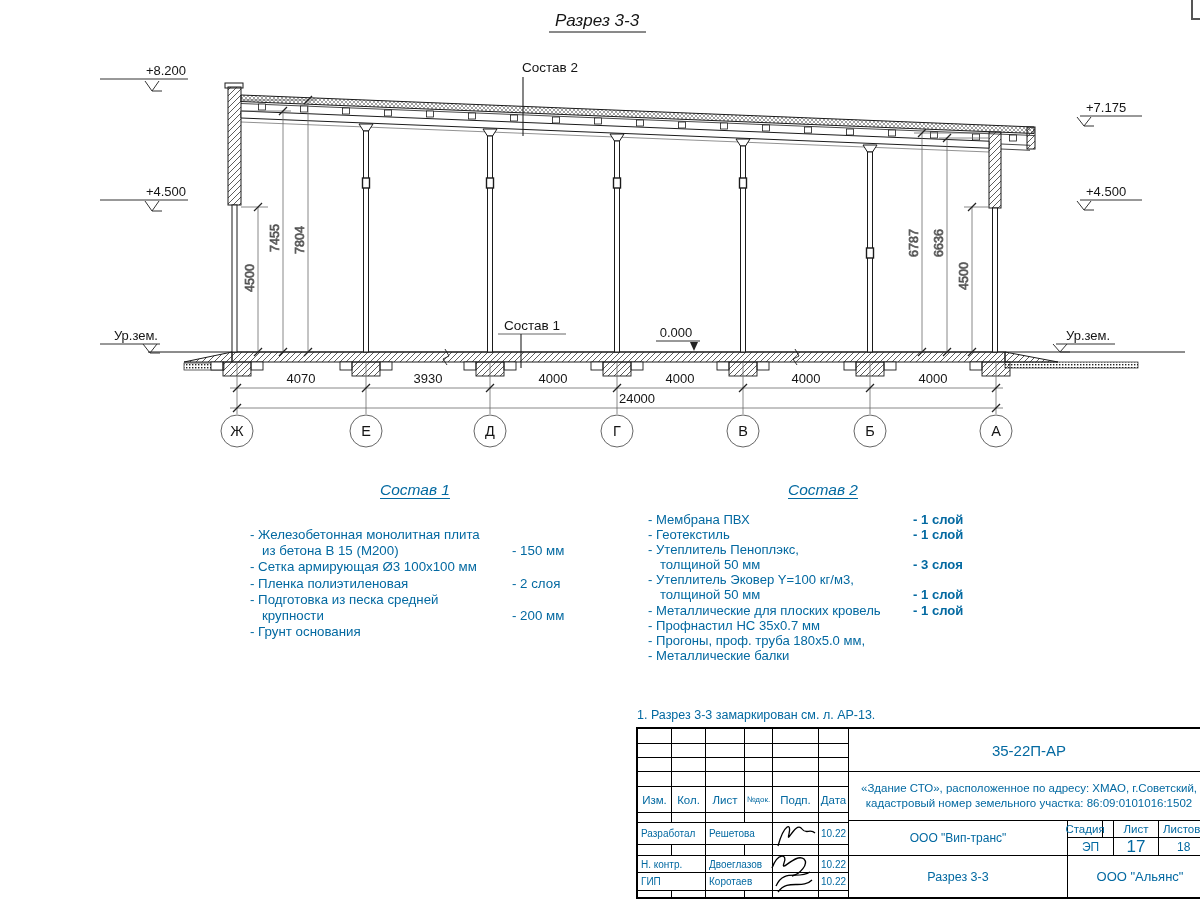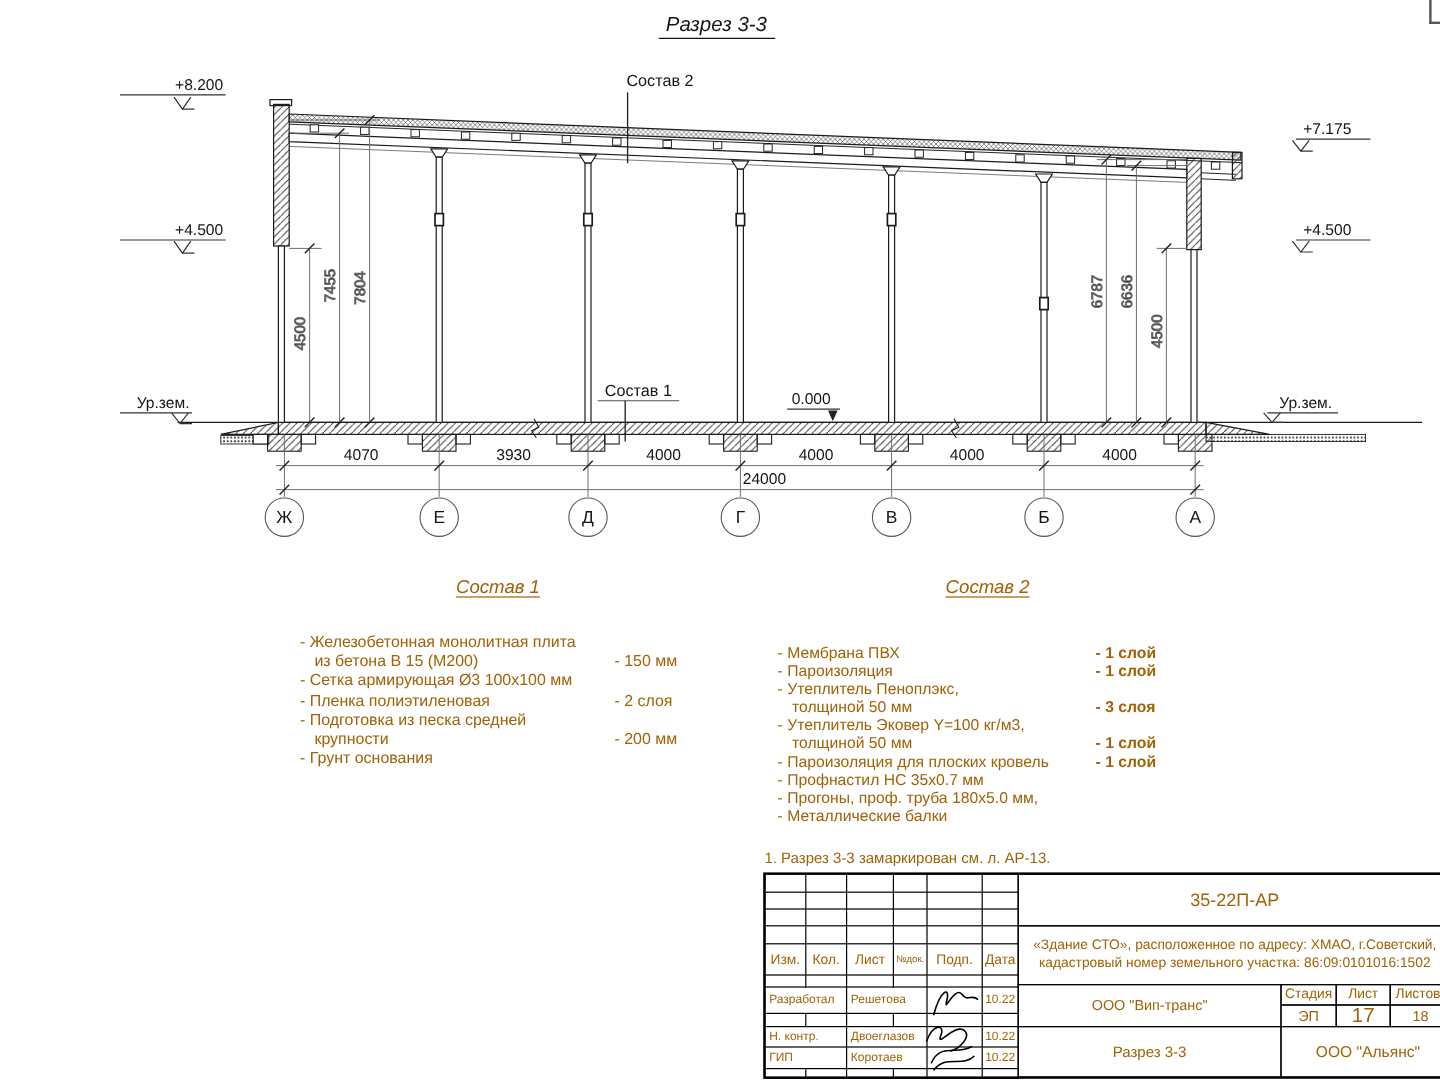--- a/index.html
+++ b/index.html
@@ -1,17 +1,17 @@
 <!DOCTYPE html>
 <html><head>
 <meta charset="utf-8">
 <style>
   html,body{margin:0;padding:0;background:#fff;}
   #page{position:relative;width:1200px;height:900px;background:#fff;overflow:hidden;
-        font-family:"Liberation Sans",sans-serif;color:#a16207;}
+        font-family:"Liberation Sans",sans-serif;color:#0369a1;}
   svg text{fill:#151515;}
   .abs{position:absolute;}
   
   .mlist{position:absolute;}
   .mhead{font-style:italic;font-size:15.5px;text-align:center;text-decoration:underline;
          text-underline-offset:3px;}
   .mrows{margin-top:28px;}
   .mrow{display:flex;font-size:13.3px;line-height:16.2px;}
   .s2 .mrow{line-height:15.1px;font-size:13.1px;}
   .mtext{flex:1;}
@@ -338,47 +338,47 @@
         </div>
       <div class="mrow">
           <span class="mtext">- Грунт основания</span>
           <span class="mval"></span>
         </div>
     </div>
   </div>
 
   <div class="mlist s2" style="left:648px;top:481px;width:350px;">
     <div class="mhead">Состав 2</div>
-    <div class="mrows" style="margin-top:37px;">
+    <div class="mrows" style="margin-top:13px;">
       <div class="mrow">
           <span class="mtext">- Мембрана ПВХ</span>
           <span class="mval">- 1 слой</span>
         </div>
       <div class="mrow">
-          <span class="mtext">- Пароизоляция</span>
+          <span class="mtext">- Геотекстиль</span>
           <span class="mval">- 1 слой</span>
         </div>
       <div class="mrow">
           <span class="mtext">- Утеплитель Пеноплэкс,</span>
           <span class="mval"></span>
         </div>
       <div class="mrow cont">
           <span class="mtext">толщиной 50 мм</span>
           <span class="mval">- 3 слоя</span>
         </div>
       <div class="mrow">
           <span class="mtext">- Утеплитель Эковер Y=100 кг/м3,</span>
           <span class="mval"></span>
         </div>
       <div class="mrow cont">
           <span class="mtext">толщиной 50 мм</span>
           <span class="mval">- 1 слой</span>
         </div>
       <div class="mrow">
-          <span class="mtext">- Пароизоляция для плоских кровель</span>
+          <span class="mtext">- Металлические для плоских кровель</span>
           <span class="mval">- 1 слой</span>
         </div>
       <div class="mrow">
           <span class="mtext">- Профнастил НС 35х0.7 мм</span>
           <span class="mval"></span>
         </div>
       <div class="mrow">
           <span class="mtext">- Прогоны, проф. труба 180х5.0 мм,</span>
           <span class="mval"></span>
         </div>
@@ -469,21 +469,21 @@
     <path d="M4,18 C10,2 20,4 16,13 C12,24 28,2 36,9 C41,14 32,24 24,26" fill="none" stroke="#000" stroke-width="1.3"></path>
     <path d="M8,36 C16,18 30,30 42,22 M10,42 C20,28 34,40 44,30" fill="none" stroke="#000" stroke-width="1.3"></path>
   </svg>
 
   <div class="cell" style="left:848px;top:728px;width:362px;height:44px;font-size:15px;">35-22П-АР</div>
   <div class="cell" style="left:848px;top:771px;width:362px;height:50px;font-size:11.5px;flex-direction:column;line-height:15px;">
     <span>«Здание СТО», расположенное по адресу: ХМАО, г.Советский,</span>
     <span>кадастровый номер земельного участка: 86:09:0101016:1502</span>
   </div>
   <div class="cell" style="left:848px;top:820px;width:220px;height:36px;font-size:12px;">ООО "Вип-транс"</div>
-  <div class="cell hdr" style="left:1067px;top:820px;width:47px;height:18px;">Стадия</div>
+  <div class="cell hdr" style="left:1067px;top:820px;width:36px;height:18px;">Стадия</div>
   <div class="cell hdr" style="left:1113px;top:820px;width:46px;height:18px;">Лист</div>
   <div class="cell hdr" style="left:1158px;top:820px;width:55px;height:18px;justify-content:flex-start;padding-left:4px;">Листов</div>
   <div class="cell" style="left:1067px;top:837px;width:47px;height:19px;font-size:12px;">ЭП</div>
   <div class="cell" style="left:1113px;top:837px;width:46px;height:19px;font-size:17px;">17</div>
   <div class="cell" style="left:1158px;top:837px;width:55px;height:19px;font-size:12px;justify-content:flex-start;padding-left:18px;">18</div>
   <div class="cell" style="left:848px;top:855px;width:220px;height:43px;font-size:12.5px;">Разрез 3-3</div>
   <div class="cell" style="left:1067px;top:855px;width:146px;height:43px;font-size:13px;">ООО "Альянс"</div>
 
   <div class="outer-border"></div>
 

